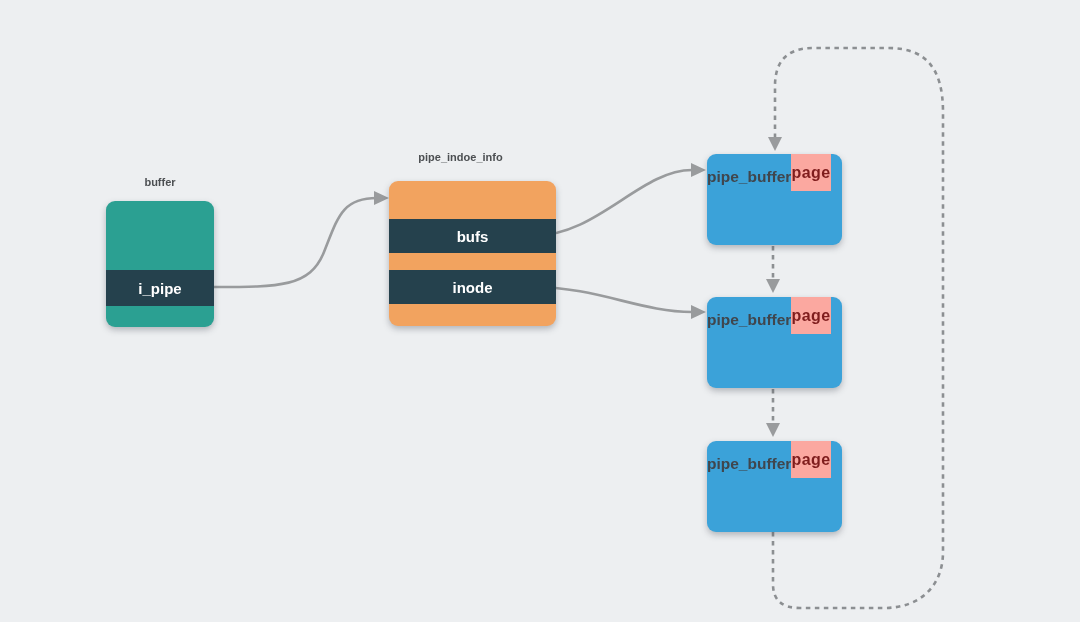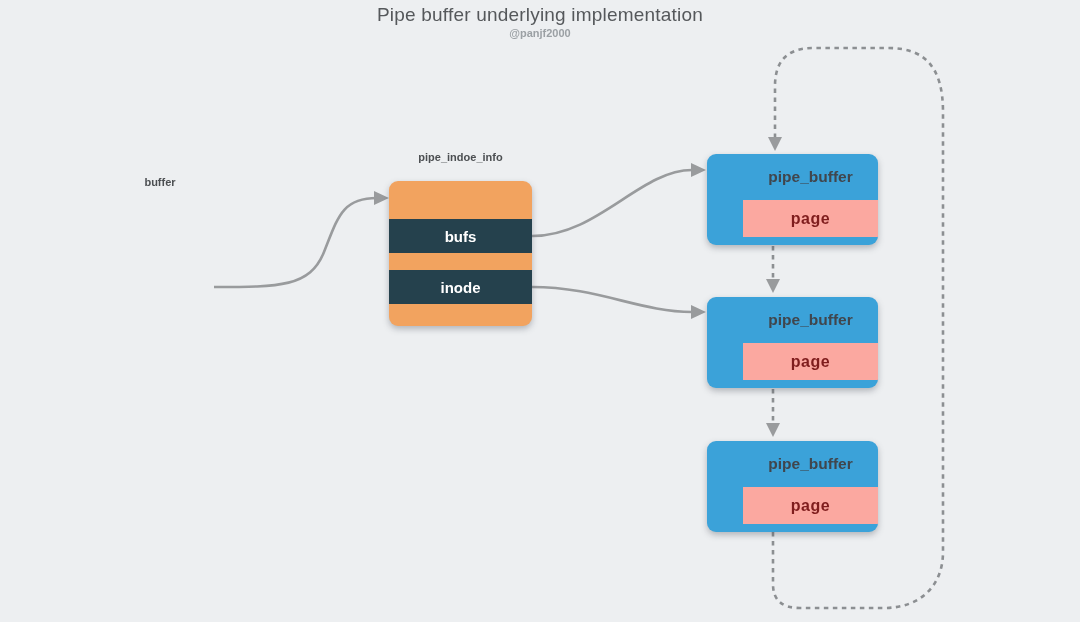--- a/index.html
+++ b/index.html
@@ -27,31 +27,32 @@
     position:absolute;border-radius:9px;overflow:hidden;
     box-shadow:0 3px 6px rgba(70,75,85,.35);
   }
   .inode-box{
     left:106px;top:201px;width:108px;height:126px;
     background:var(--inode-fill,#2ba092);
   }
   .pipeinfo-box{
     left:389px;top:181px;width:143px;height:145px;
     background:var(--pipe-info-fill,#f2a35f);
+    padding-left:24px;
   }
   .band{
     position:absolute;left:0;right:0;
     background:var(--field-band,#25414d);
     color:#fff;font-size:15px;font-weight:bold;
     display:flex;align-items:center;justify-content:center;
   }
   .buffer-box{
     left:707px;width:135px;height:91px;
     background:var(--pipe-buffer-fill,#3ba2d9);
-    display:flex;flex-direction:column;padding-left:36px;
+    display:flex;flex-direction:row;
   }
   .buffer-title{
     height:46px;display:flex;align-items:center;justify-content:center;
     font-size:15.5px;font-weight:bold;color:#40464d;
   }
   .page-band{
     height:37px;background:var(--page-fill,#fba8a0);
     display:flex;align-items:center;justify-content:center;
     color:#7f1d1d;font-size:16px;font-weight:bold;letter-spacing:.5px;
   }
@@ -78,24 +79,25 @@
     <path class="dashed-line" d="M 773 246 L 773 280"></path>
     <polygon class="arrowhead" points="773,293 766,279 780,279"></polygon>
 
     <path class="dashed-line" d="M 773 389 L 773 424"></path>
     <polygon class="arrowhead" points="773,437 766,423 780,423"></polygon>
 
     <path class="dashed-line" d="M 773 532 L 773 584 Q 773 608 800 608 L 884 608 C 920 608, 943 586, 943 552 L 943 112 C 943 66, 924 48, 888 48 L 813 48 Q 775 48, 775 86 L 775 137"></path>
     <polygon class="arrowhead" points="775,151 768,137 782,137"></polygon>
   </svg>
 
-  <div class="title">Pipe buffer underlying implementation</div>
-  <div class="subtitle">@panjf2000</div>
 
   <div class="node-label" style="left:106px;top:176px;width:108px;">buffer</div>
+  <div class="box inode-box">
+    <div class="band" style="top:69px;height:36px;">i_pipe</div>
+  </div>
 
   <div class="node-label" style="left:389px;top:151px;width:143px;">pipe_indoe_info</div>
   <div class="box pipeinfo-box">
     <div class="band" style="top:38px;height:34px;">bufs</div>
     <div class="band" style="top:89px;height:34px;">inode</div>
   </div>
 
   <div class="box buffer-box" style="top:154px;">
     <div class="buffer-title">pipe_buffer</div>
     <div class="page-band">page</div>

